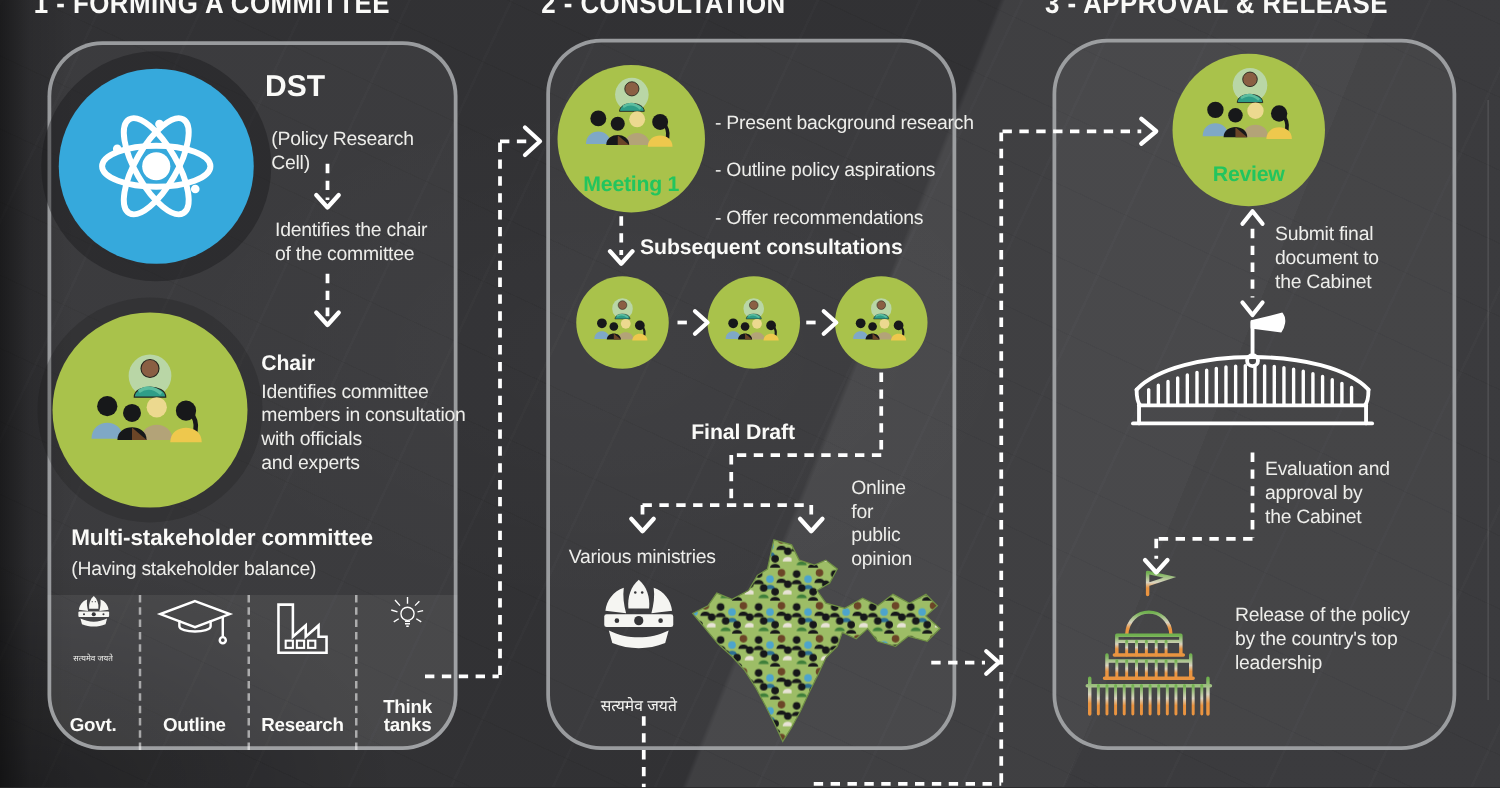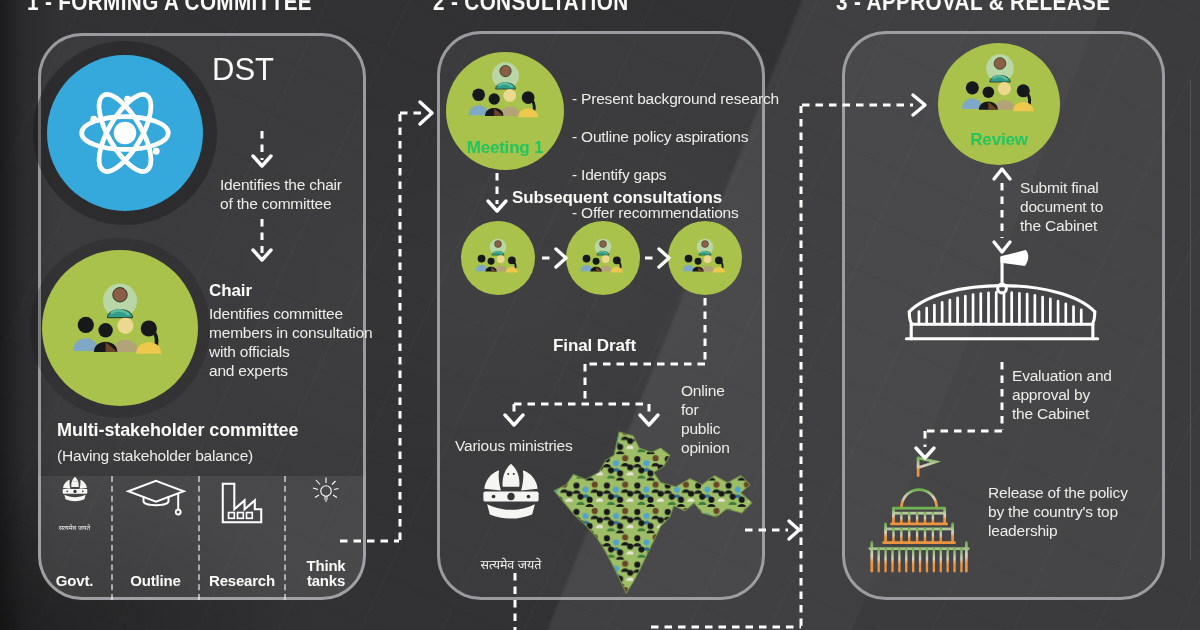--- a/index.html
+++ b/index.html
@@ -166,21 +166,23 @@
 tanks</div>
       </div>
     </div>
   </div>
 
   <div class="circle blue" style="left:47px;top:55px;width:156px;height:156px"></div>
   <svg class="abs" style="left:73px;top:81px" width="104" height="104" viewBox="0 0 120 120">
       <use href="#sym-atom"></use>
     </svg>
 
-  <div class="txt" style="left:212px;top:60px;font-size:31px;font-weight:400;letter-spacing:0;color:#fafaf8">DST</div>
+  <div class="txt" style="left:212px;top:60px;font-size:24px;font-weight:700;letter-spacing:0;color:#fafaf8">DST</div>
+  <div class="txt" style="left:217px;top:102px">(Policy Research
+Cell)</div>
   <div class="txt" style="left:220px;top:175px">Identifies the chair
 of the committee</div>
 
   <div class="circle green halo" style="left:42px;top:250px;width:156px;height:156px"></div>
   <svg class="abs" style="left:66px;top:278px" width="108" height="83" viewBox="0 0 120 92">
       <use href="#sym-committee"></use>
     </svg>
 
   <div class="txt bold" style="left:209px;top:281px">Chair</div>
   <div class="txt" style="left:209px;top:304px">Identifies committee
@@ -196,21 +198,20 @@
 
   <div class="circle green" style="left:446px;top:52px;width:118px;height:118px"></div>
   <svg class="abs" style="left:463px;top:58px" width="85" height="65" viewBox="0 0 120 92">
       <use href="#sym-committee"></use>
     </svg>
   <div class="circle-label" style="left:446px;top:138px;width:118px">Meeting 1</div>
 
   <div class="txt bullets" style="left:572px;top:70px">
     <span>- Present background research</span>
     <span>- Outline policy aspirations</span>
-    <span>- Identify gaps</span>
     <span>- Offer recommendations</span>
   </div>
 
   <div class="txt bold" style="left:512px;top:188px">Subsequent consultations</div>
 
   <div class="circle green" style="left:461px;top:221px;width:74px;height:74px"></div>
   <svg class="abs" style="left:472px;top:236px" width="52" height="40" viewBox="0 0 120 92">
       <use href="#sym-committee"></use>
     </svg>
   <div class="circle green" style="left:566px;top:221px;width:74px;height:74px"></div>

